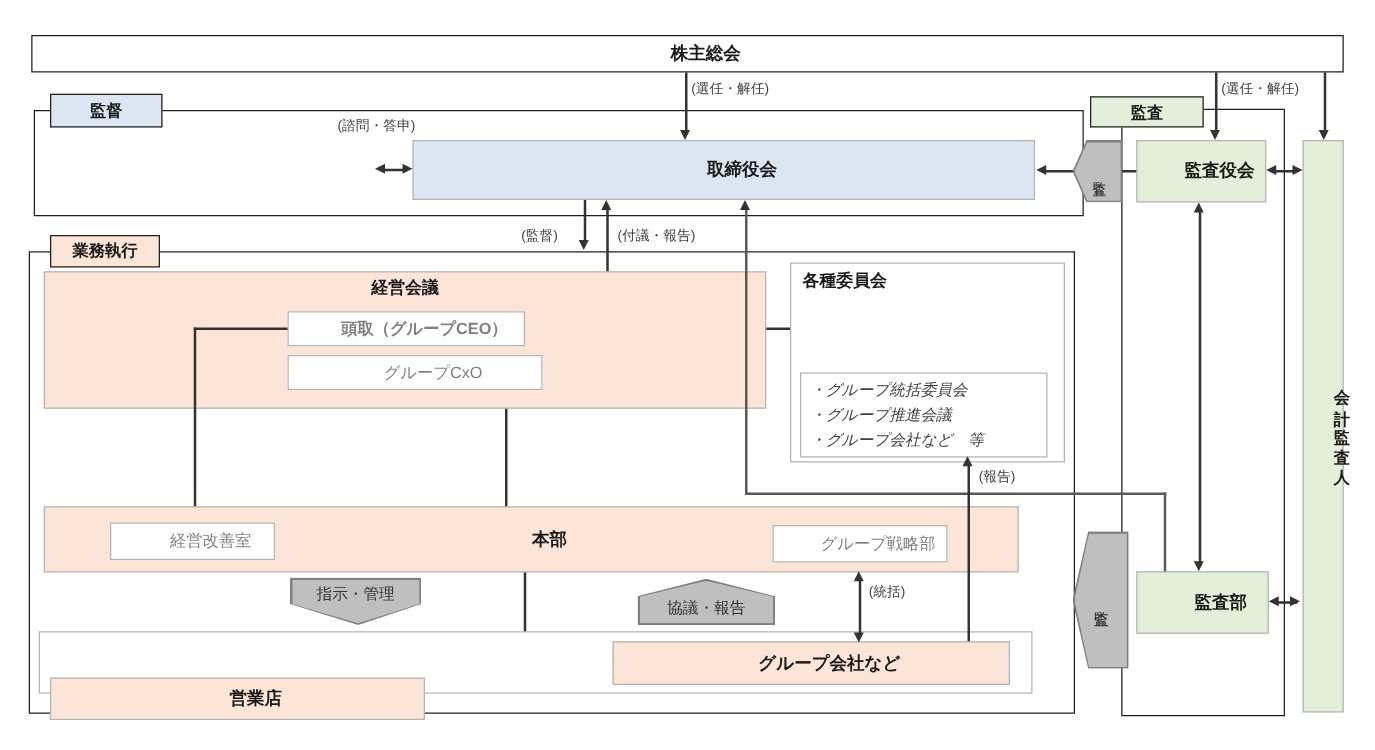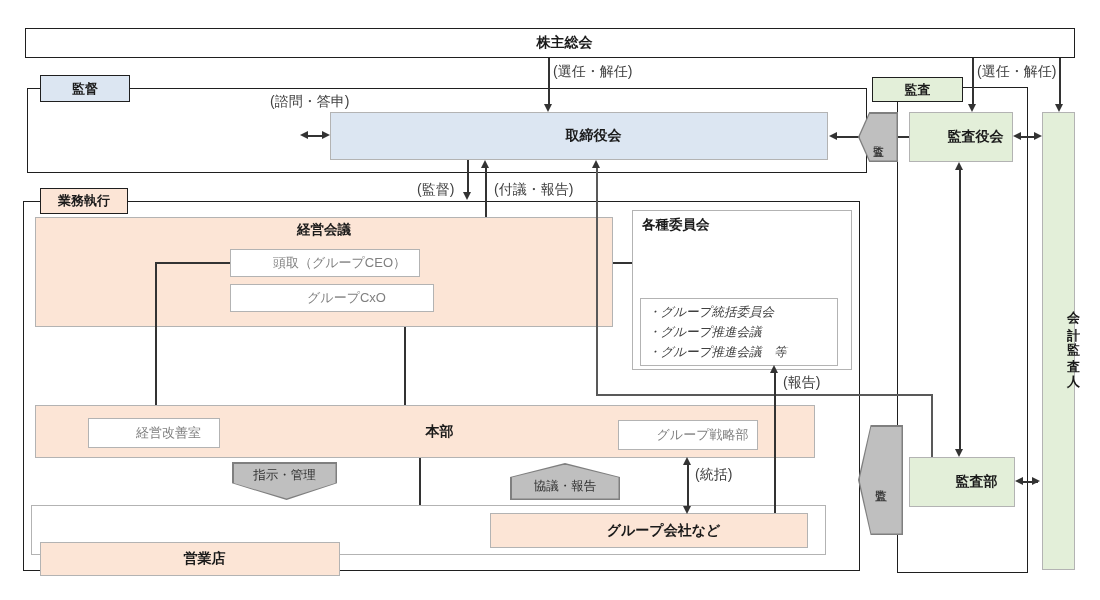--- a/index.html
+++ b/index.html
@@ -23,21 +23,21 @@
   .graytext{color:#7f7f7f;font-size:13px;}
   .outline{position:absolute;box-sizing:border-box;border:1.5px solid #1f1f1f;background:transparent;z-index:1;}
   .tag{position:absolute;box-sizing:border-box;display:flex;align-items:center;justify-content:center;font-weight:bold;font-size:13px;z-index:7;border:1.5px solid #1f1f1f;}
   .ln{position:absolute;background:var(--line);z-index:5;}
   .ln.gray{background:#595959;}
   .ah{position:absolute;width:0;height:0;z-index:5;}
   .ah-down{border-left:4.5px solid transparent;border-right:4.5px solid transparent;border-top:8px solid var(--line);}
   .ah-up{border-left:4.5px solid transparent;border-right:4.5px solid transparent;border-bottom:8px solid var(--line);}
   .ah-left{border-top:4.5px solid transparent;border-bottom:4.5px solid transparent;border-right:8px solid var(--line);}
   .ah-right{border-top:4.5px solid transparent;border-bottom:4.5px solid transparent;border-left:8px solid var(--line);}
-  .lbl{position:absolute;color:#404040;font-size:14px;white-space:nowrap;z-index:6;background:transparent;}
+  .lbl{position:absolute;color:#404040;font-size:11px;white-space:nowrap;z-index:6;background:transparent;}
   .shape{position:absolute;z-index:6;}
   .shape .inner{position:absolute;inset:1.5px;display:flex;align-items:center;justify-content:center;color:#333;background:var(--grayshape);}
   .chev-clip{clip-path:polygon(100% 0,100% 100%,28% 100%,0 50%,28% 0);background:var(--grayedge);}
   .pent-down-clip{clip-path:polygon(0 0,100% 0,100% 56%,52% 100%,0 56%);background:var(--grayedge);}
   .pent-up-clip{clip-path:polygon(50% 0,100% 38%,100% 100%,0 100%,0 38%);background:var(--grayedge);}
   .vtext{writing-mode:vertical-rl;text-orientation:upright;}
   .bullets{position:absolute;z-index:4;color:#404040;font-size:12.5px;line-height:20px;white-space:nowrap;text-align:left;}
   .inner-title{position:absolute;z-index:4;font-weight:bold;font-size:13.5px;color:#1a1a1a;white-space:nowrap;}
 </style>
 </head>
@@ -55,30 +55,30 @@
   <div class="tag green" style="left:872px;top:77px;width:91px;height:25px;">監査</div>
   <div class="box b-gray green bold f14" style="left:909px;top:112px;width:104px;height:50px;z-index:2;">監査役会</div>
   <div class="box b-gray green bold vtext" style="left:1042px;top:112px;width:33px;height:458px;z-index:2;font-size:13px;letter-spacing:16px;">会計監査人</div>
   <div class="box b-gray green bold f14" style="left:909px;top:457px;width:106px;height:50px;z-index:2;">監査部</div>
 
   <div class="outline" style="left:23px;top:201px;width:837px;height:370px;"></div>
   <div class="tag peach" style="left:40px;top:188px;width:88px;height:26px;">業務執行</div>
 
   <div class="box b-gray peach" style="left:35px;top:217px;width:578px;height:110px;z-index:2;"></div>
   <div class="inner-title" style="left:35px;top:221px;width:578px;text-align:center;">経営会議</div>
-  <div class="box b-gray whitebg graytext" style="left:230px;top:249px;width:190px;height:28px;z-index:3;">頭取（グループCEO）</div>
+  <div class="box b-gray whitebg graytext" style="left:230px;top:249px;width:190px;height:28px;z-index:3;font-weight:bold;">頭取（グループCEO）</div>
   <div class="box b-gray whitebg graytext" style="left:230px;top:284px;width:204px;height:28px;z-index:3;">グループCxO</div>
 
   <div class="box b-gray whitebg" style="left:632px;top:210px;width:220px;height:160px;z-index:2;"></div>
   <div class="inner-title" style="left:642px;top:216px;">各種委員会</div>
   <div class="box b-gray whitebg" style="left:640px;top:298px;width:198px;height:68px;z-index:3;"></div>
   <div class="bullets" style="left:648px;top:302px;z-index:4;font-style:italic;">
     <div>・グループ統括委員会</div>
     <div>・グループ推進会議</div>
-    <div>・グループ推進会議　等</div>
+    <div>・グループ会社など　等</div>
   </div>
 
   <div class="box b-gray peach bold f14" style="left:35px;top:405px;width:780px;height:53px;z-index:2;">本部</div>
   <div class="box b-gray whitebg graytext" style="left:88px;top:418px;width:132px;height:30px;z-index:3;">経営改善室</div>
   <div class="box b-gray whitebg graytext" style="left:618px;top:420px;width:140px;height:30px;z-index:3;">グループ戦略部</div>
 
   <div class="box b-gray whitebg" style="left:31px;top:505px;width:795px;height:50px;z-index:1;"></div>
   <div class="box b-gray peach bold f14" style="left:40px;top:542px;width:300px;height:34px;z-index:2;">営業店</div>
   <div class="box b-gray peach bold f14" style="left:490px;top:513px;width:318px;height:35px;z-index:2;">グループ会社など</div>
 

